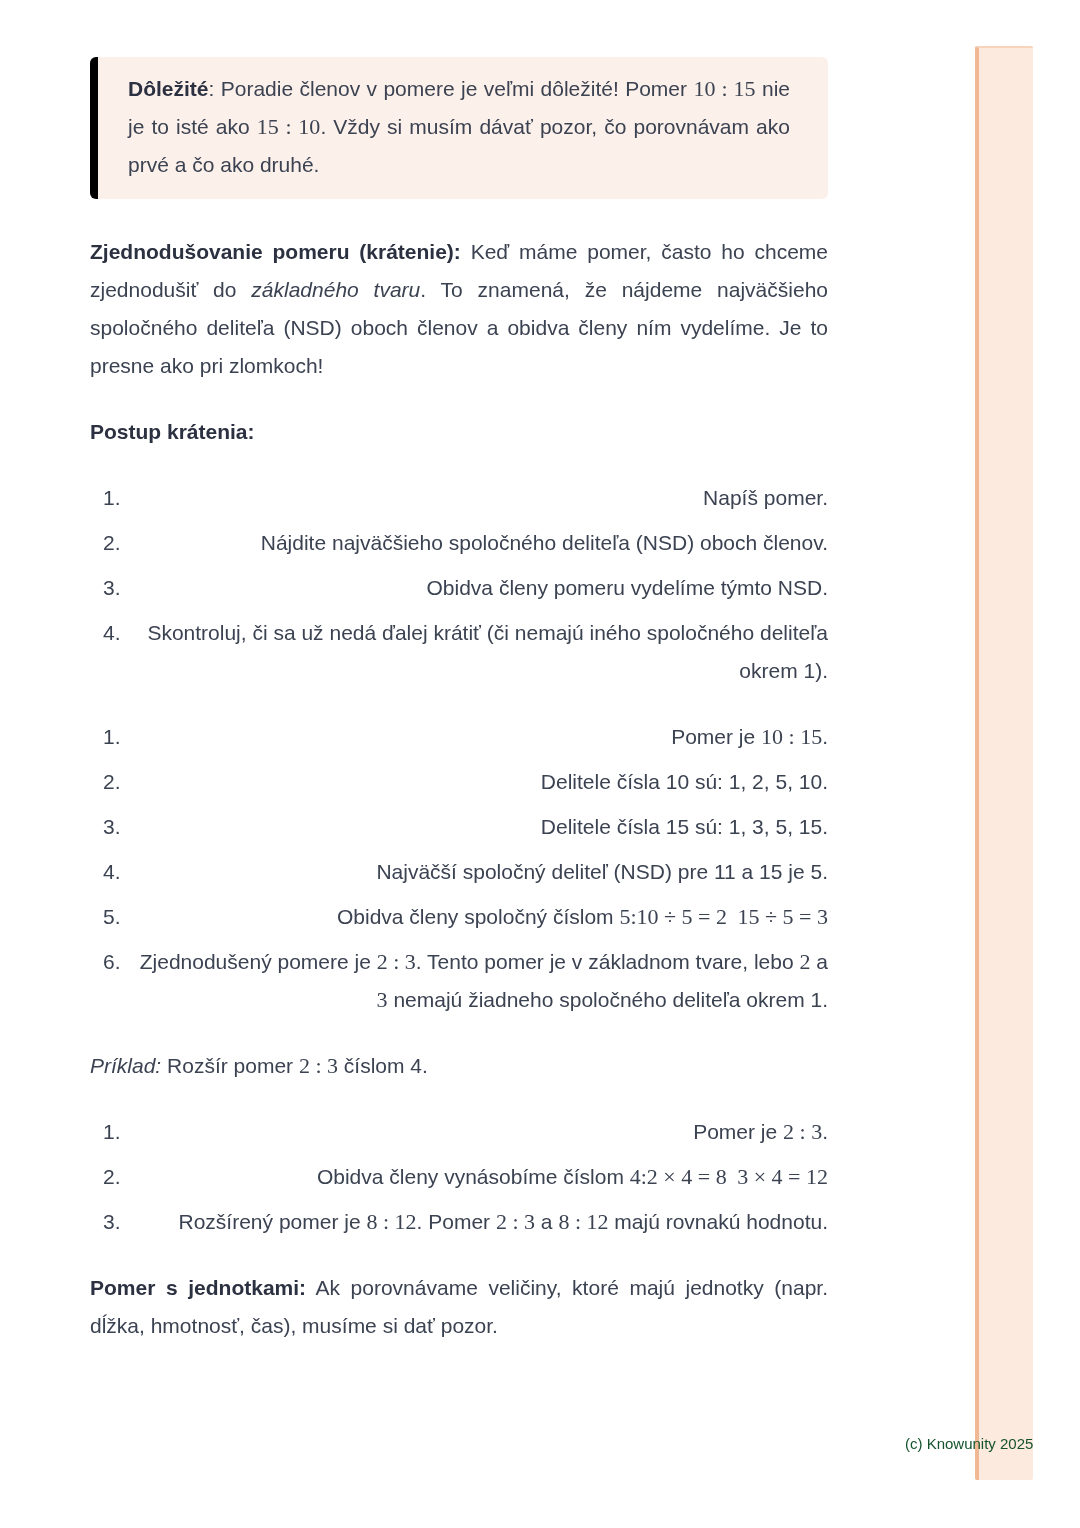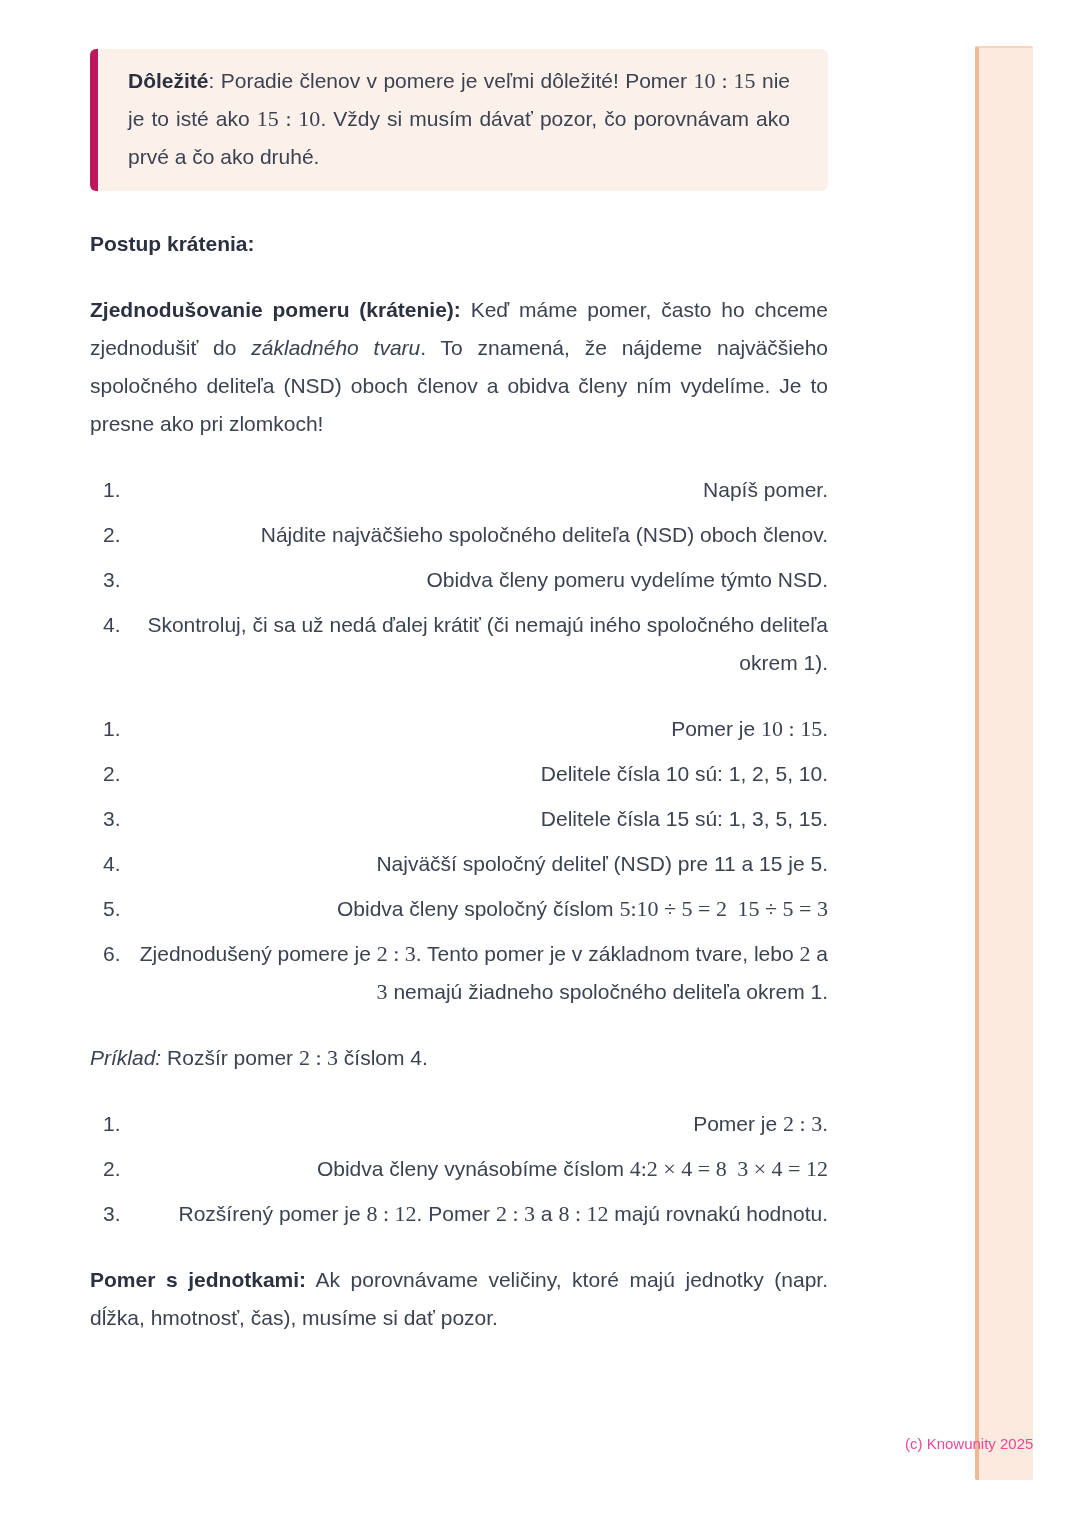--- a/index.html
+++ b/index.html
@@ -21,39 +21,39 @@
     border-left: 4px solid #f0b894;
     border-top: 2px solid #f6d3ba;
     border-radius: 2px;
     z-index: 1;
   }
   .copyright {
     position: absolute;
     top: 1435px;
     left: 905px;
     font-size: 15px;
-    color: #ec4899;
+    color: #14532d;
     z-index: 2;
     white-space: nowrap;
   }
   .doc {
     position: absolute;
     left: 90px;
     top: 48px;
     width: 738px;
     font-size: 21px;
     line-height: 38px;
     color: #3b4251;
   }
   .callout {
     background: #fcf0ea;
-    border-left: 8px solid #be185d;
+    border-left: 8px solid #000000;
     border-radius: 6px;
     padding: 13px 38px 15px 30px;
-    margin: 1px 0 34px 0;
+    margin: 9px 0 34px 0;
     text-align: justify;
   }
   .para { margin: 0 0 28px 0; }
   .justify { text-align: justify; }
   ol.num, ul.bul {
     list-style: none;
     margin: 0 0 28px 0;
     padding: 0;
     text-align: right;
   }
@@ -77,22 +77,22 @@
   }
 </style>
 </head>
 <body>
 
 <div class="page">
   <div class="side-strip"></div>
   <div class="copyright">(c) Knowunity 2025</div>
   <div class="doc" id="doc">
       <div class="callout"><span class="seg-b">Dôležité</span><span>: Poradie členov v pomere je veľmi dôležité! Pomer </span><span class="seg-m">10 : 15</span><span> nie je to isté ako </span><span class="seg-m">15 : 10</span><span>. Vždy si musím dávať pozor, čo porovnávam ako prvé a čo ako druhé.</span></div>
+      <p class="para justify"><span class="seg-b">Zjednodušovanie pomeru (krátenie):</span><span> Keď máme pomer, často ho chceme zjednodušiť do </span><span class="seg-i">základného tvaru</span><span>. To znamená, že nájdeme najväčšieho spoločného deliteľa (NSD) oboch členov a obidva členy ním vydelíme. Je to presne ako pri zlomkoch!</span></p>
       <p class="para"><span class="seg-b">Postup krátenia:</span></p>
-      <p class="para justify"><span class="seg-b">Zjednodušovanie pomeru (krátenie):</span><span> Keď máme pomer, často ho chceme zjednodušiť do </span><span class="seg-i">základného tvaru</span><span>. To znamená, že nájdeme najväčšieho spoločného deliteľa (NSD) oboch členov a obidva členy ním vydelíme. Je to presne ako pri zlomkoch!</span></p>
       <ol class="num">
         <li><span>Napíš pomer.</span></li>
         <li><span>Nájdite najväčšieho spoločného deliteľa (NSD) oboch členov.</span></li>
         <li><span>Obidva členy pomeru vydelíme týmto NSD.</span></li>
         <li><span>Skontroluj, či sa už nedá ďalej krátiť (či nemajú iného spoločného deliteľa okrem 1).</span></li>
       </ol>
       <ol class="num">
         <li><span>Pomer je </span><span class="seg-m">10 : 15</span><span>.</span></li>
         <li><span>Delitele čísla 10 sú: 1, 2, 5, 10.</span></li>
         <li><span>Delitele čísla 15 sú: 1, 3, 5, 15.</span></li>

